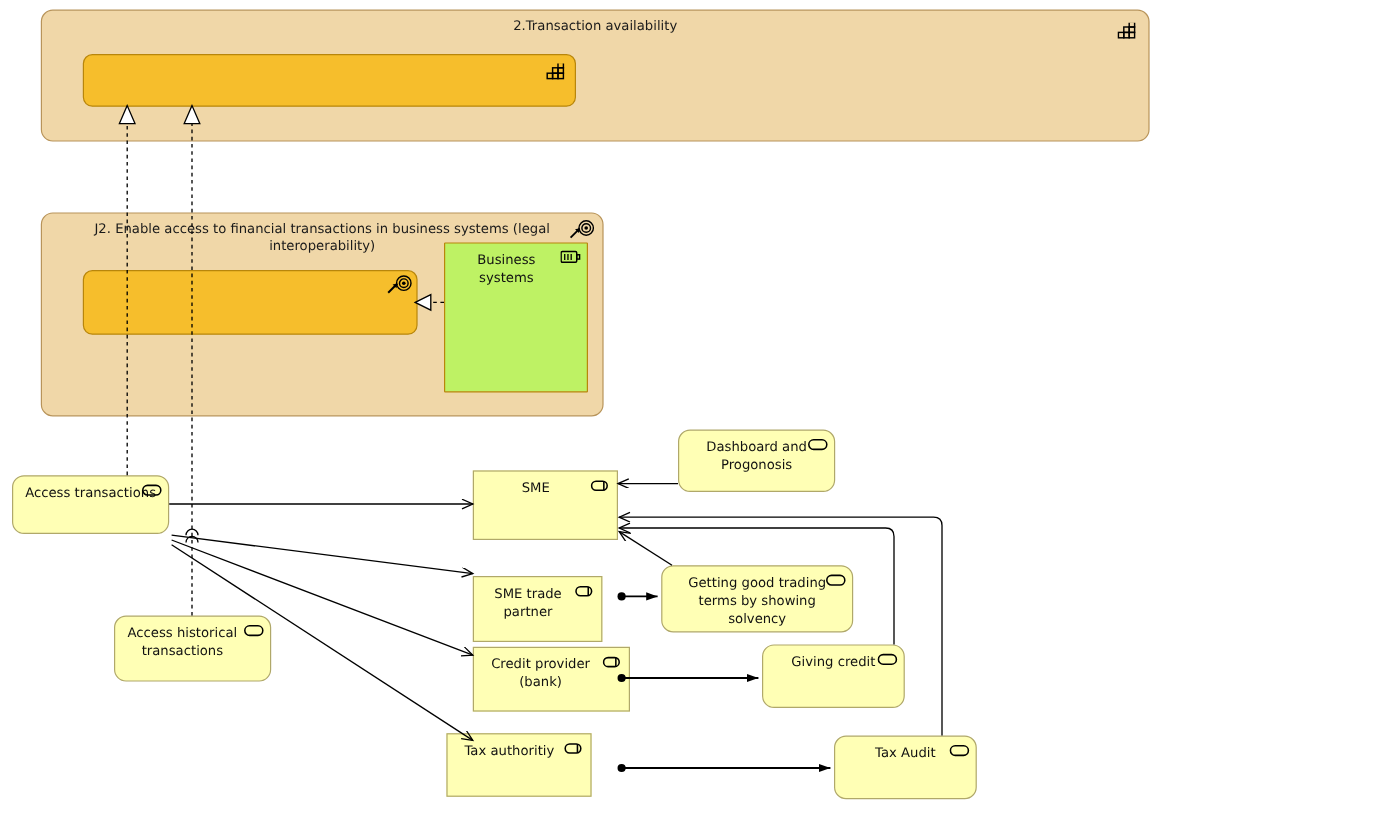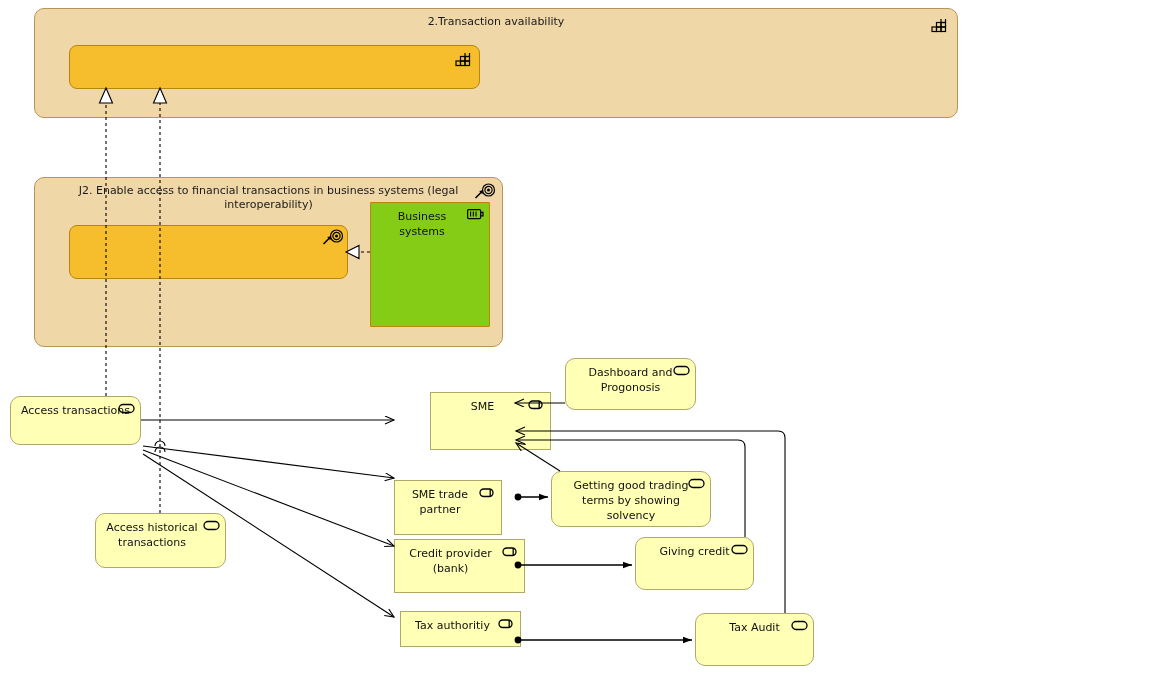--- a/index.html
+++ b/index.html
@@ -17,21 +17,21 @@
     font-size:11px;color:#1a1a1a;line-height:14px;padding:0 26px;
   }
   .goalbox{
     background:#f6be2c;border:1px solid #b8860b;border-radius:8px;
   }
   .goalbox .lbl{
     position:absolute;left:8px;right:22px;top:7px;text-align:center;
     font-size:11px;color:#111;line-height:15px;
   }
   .resbox{
-    background:#84cc16;border:1px solid #b8860b;border-radius:1px;
+    background:#bef264;border:1px solid #b8860b;border-radius:1px;
   }
   .resbox .lbl{
     position:absolute;left:6px;right:22px;top:6px;text-align:center;
     font-size:11px;color:#111;line-height:15px;
   }
   .svcbox{
     background:#ffffb5;border:1px solid #b0a86a;border-radius:10px;
   }
   .svcbox .lbl{
     position:absolute;left:6px;right:6px;top:6px;text-align:center;
@@ -138,21 +138,21 @@
 
   <div class="node svcbox" style="left:95px;top:513px;width:131px;height:55px;">
     <div class="lbl" style="left:3px;right:20px;">Access historical transactions</div>
     <div class="icn">
       <svg width="18" height="13" viewBox="0 0 18 13">
         <rect x="1" y="2.5" width="15" height="8" rx="4" ry="4" fill="none" stroke="#000" stroke-width="1.3"></rect>
       </svg>
     </div>
   </div>
 
-  <div class="node rolebox" style="left:394px;top:392px;width:121px;height:58px;margin-left:36px;">
+  <div class="node rolebox" style="left:394px;top:392px;width:121px;height:58px;">
     <div class="lbl">SME</div>
     <div class="icn">
       <svg width="18" height="13" viewBox="0 0 18 13">
         <rect x="1" y="3" width="13" height="7.5" rx="3.7" ry="3.7" fill="none" stroke="#000" stroke-width="1.3"></rect>
         <line x1="11.2" y1="3" x2="11.2" y2="10.5" stroke="#000" stroke-width="1.3"></line>
       </svg>
     </div>
   </div>
 
   <div class="node rolebox" style="left:394px;top:480px;width:108px;height:55px;">
@@ -168,21 +168,21 @@
   <div class="node rolebox" style="left:394px;top:539px;width:131px;height:54px;">
     <div class="lbl" style="left:2px;right:20px;">Credit provider (bank)</div>
     <div class="icn">
       <svg width="18" height="13" viewBox="0 0 18 13">
         <rect x="1" y="3" width="13" height="7.5" rx="3.7" ry="3.7" fill="none" stroke="#000" stroke-width="1.3"></rect>
         <line x1="11.2" y1="3" x2="11.2" y2="10.5" stroke="#000" stroke-width="1.3"></line>
       </svg>
     </div>
   </div>
 
-  <div class="node rolebox" style="left:400px;top:611px;width:121px;height:36px;">
+  <div class="node rolebox" style="left:372px;top:611px;width:121px;height:53px;">
     <div class="lbl">Tax authoritiy</div>
     <div class="icn">
       <svg width="18" height="13" viewBox="0 0 18 13">
         <rect x="1" y="3" width="13" height="7.5" rx="3.7" ry="3.7" fill="none" stroke="#000" stroke-width="1.3"></rect>
         <line x1="11.2" y1="3" x2="11.2" y2="10.5" stroke="#000" stroke-width="1.3"></line>
       </svg>
     </div>
   </div>
 
   <div class="node svcbox" style="left:565px;top:358px;width:131px;height:52px;">

